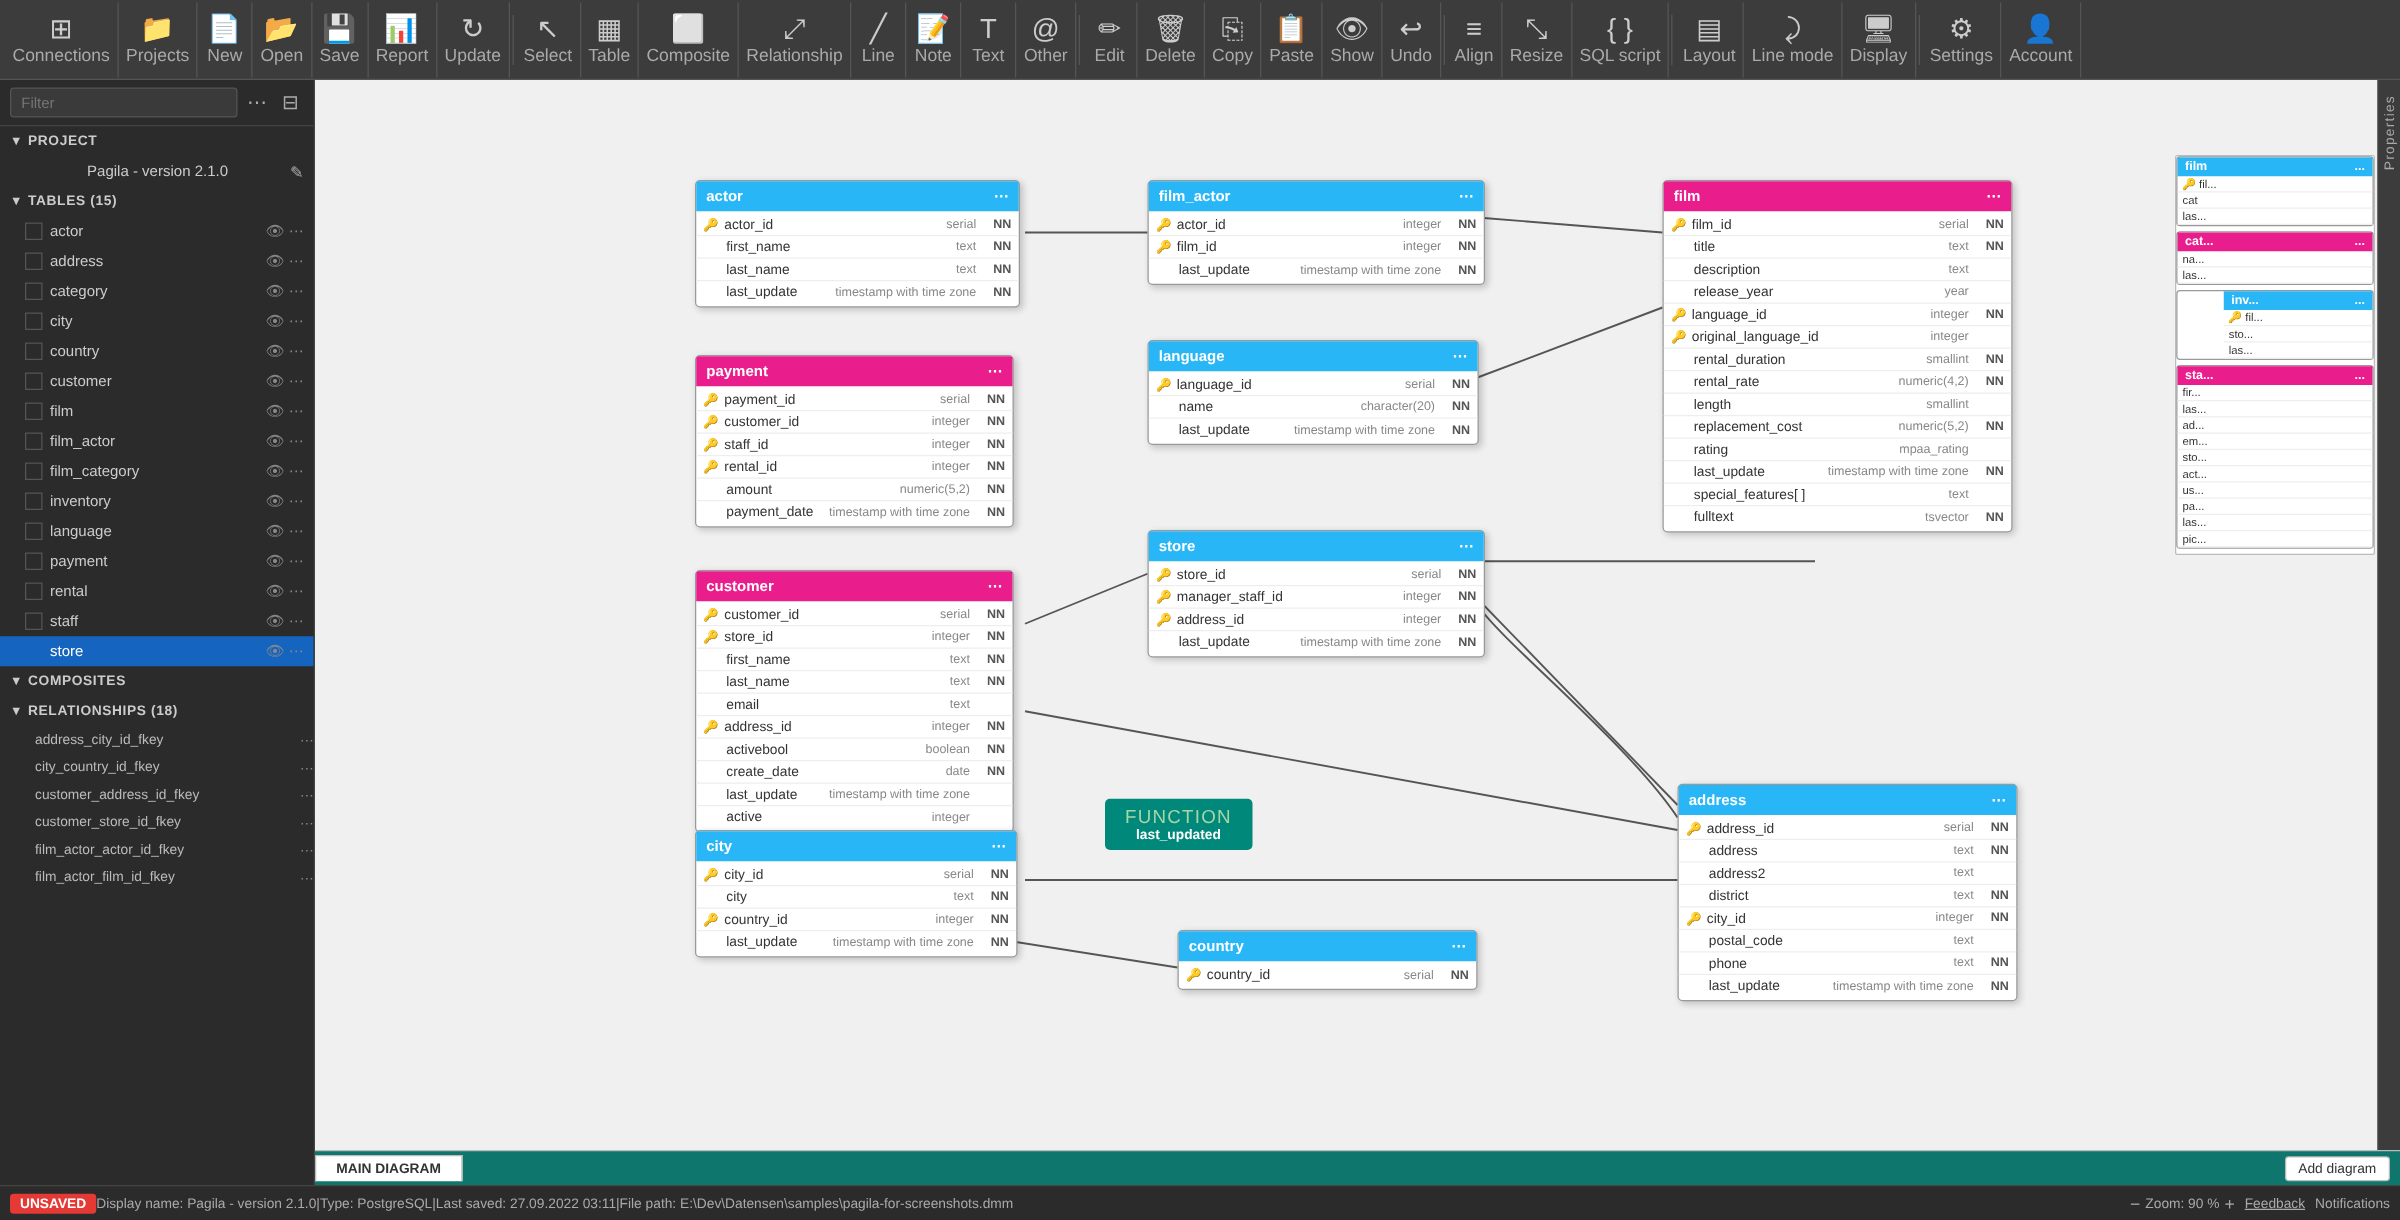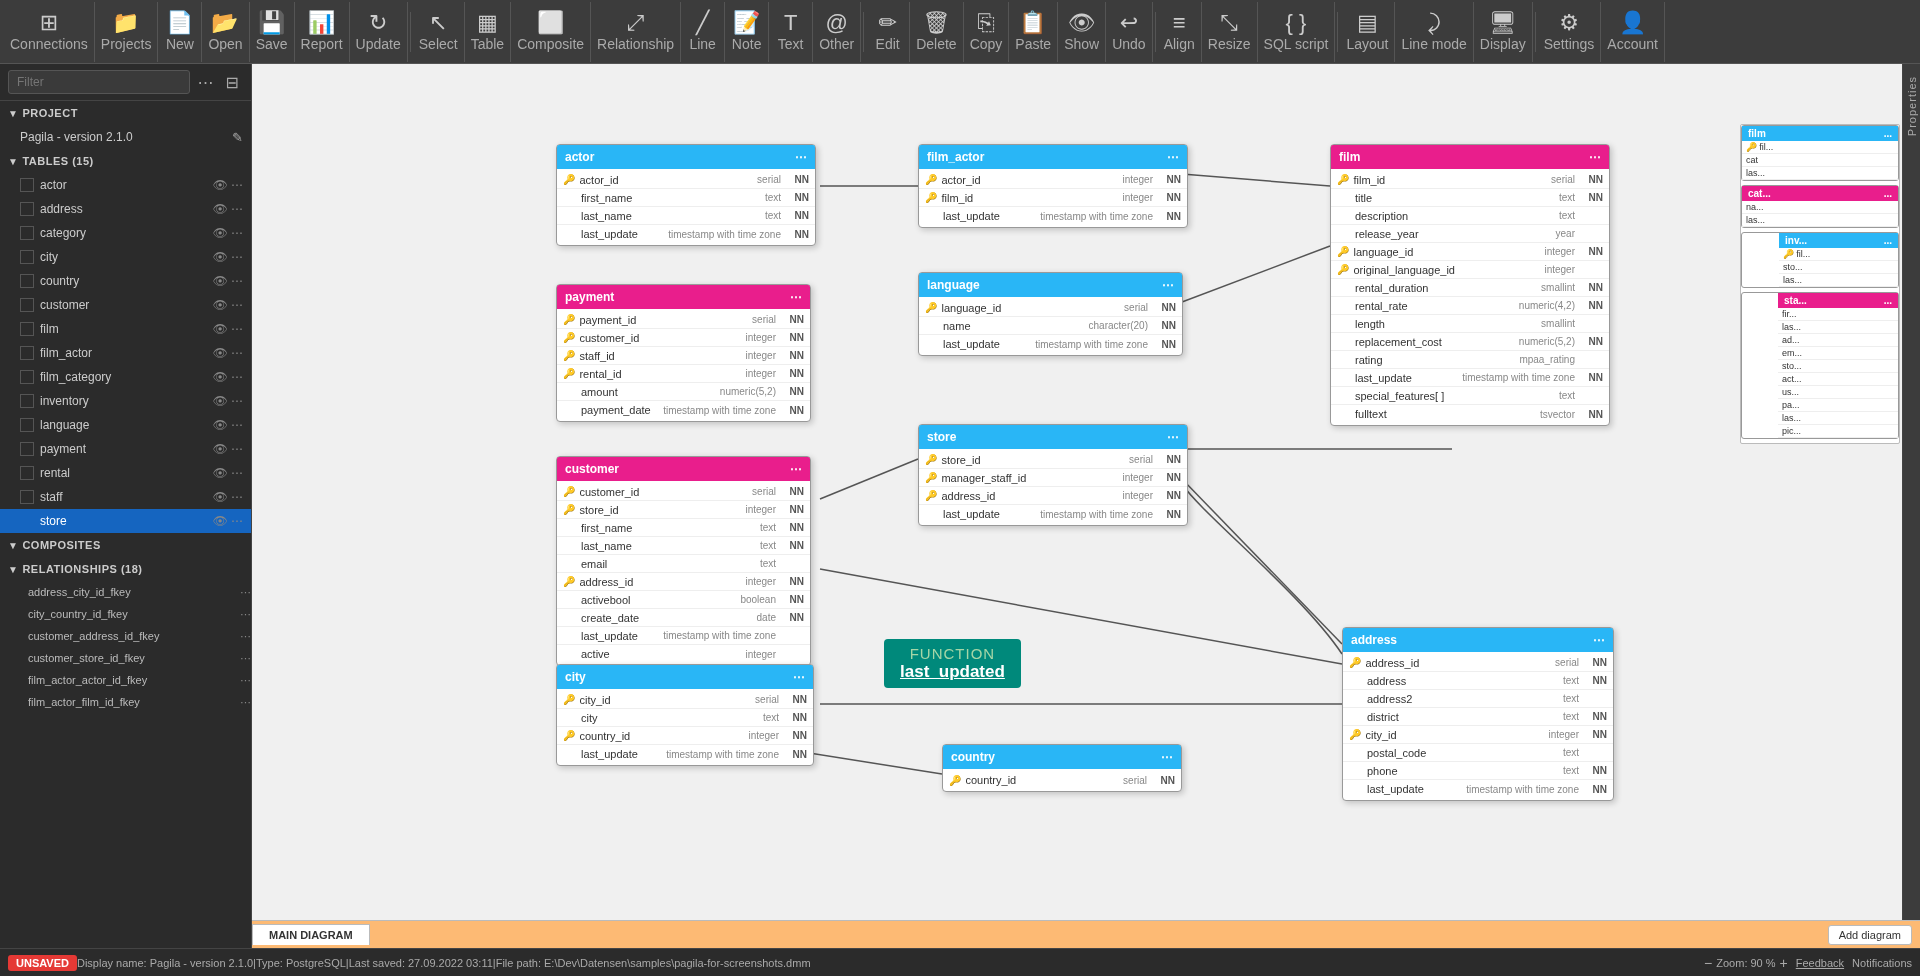--- a/index.html
+++ b/index.html
@@ -100,26 +100,26 @@
     .key-icon { font-size: 10px; }
     .key-pk { color: #f5a623; }
     .key-fk { color: #e91e8c; }
 
     
     .db-function {
       position: absolute; background: #00897b; border-radius: 4px; padding: 6px 16px;
       color: #fff; text-align: center; font-size: 11px; cursor: move;
     }
     .db-function .fn-label { font-size: 15px; color: #a5d6a7; letter-spacing: 1px; }
-    .db-function .fn-name { font-size: 17px; font-weight: bold; text-decoration: underline; }
+    .db-function .fn-name { font-size: 11px; font-weight: bold; }
 
     
     #diagram-tabs {
       position: absolute; bottom: 0; left: 0; right: 0; height: 28px;
-      background: #fdba74; border-top: 1px solid #bbb; display: flex; align-items: center;
+      background: #0f766e; border-top: 1px solid #bbb; display: flex; align-items: center;
     }
     .diag-tab {
       padding: 4px 16px; background: #fff; border: 1px solid #bbb; border-bottom: none;
       font-size: 11px; cursor: pointer; color: #333; font-weight: bold;
     }
     .add-diagram-btn {
       margin-left: auto; margin-right: 8px; background: #fff; border: 1px solid #bbb;
       padding: 3px 10px; font-size: 11px; cursor: pointer; border-radius: 3px; color: #333;
     }
 
@@ -276,21 +276,21 @@
       <button class="filter-btn">⋯</button>
       <button class="filter-btn">⊟</button>
     </div>
     <div id="sidebar-content">
 
       <div class="sidebar-section-header">
         <span class="caret">▼</span>
         <span>PROJECT</span>
       </div>
       <div class="sidebar-item" style="padding-left:20px;">
-        <span class="item-name" style="color:#ccc;">Pagila - version 2.1.0</span>
+        <span class="item-name" style="color:#ccc;text-align:center;">Pagila - version 2.1.0</span>
         <span class="item-icons" style="color:#aaa;font-size:13px;">✎</span>
       </div>
 
       <div class="sidebar-section-header">
         <span class="caret">▼</span>
         <span>TABLES (</span>
           <span>15</span>
           <span>)</span>
       </div>
 
@@ -909,21 +909,21 @@
           <span class="col-name">fil...</span>
         </div>
         <div class="mini-row">
             <span class="col-name">sto...</span>
           </div>
         <div class="mini-row">
             <span class="col-name">las...</span>
           </div>
       </div>
 
-      <div style="margin-bottom:4px; border:1.5px solid #999; border-radius:3px; min-width:140px; background:#fff;padding-left:36px;">
+      <div style="margin-bottom:4px; border:1.5px solid #999; border-radius:3px; min-width:140px; background:#fff;">
         <div class="mini-table-header pink">
           <span>sta...</span>
             <span>...</span>
         </div>
         <div class="mini-row">
             <span class="col-name">fir...</span>
           </div>
         <div class="mini-row">
             <span class="col-name">las...</span>
           </div>

